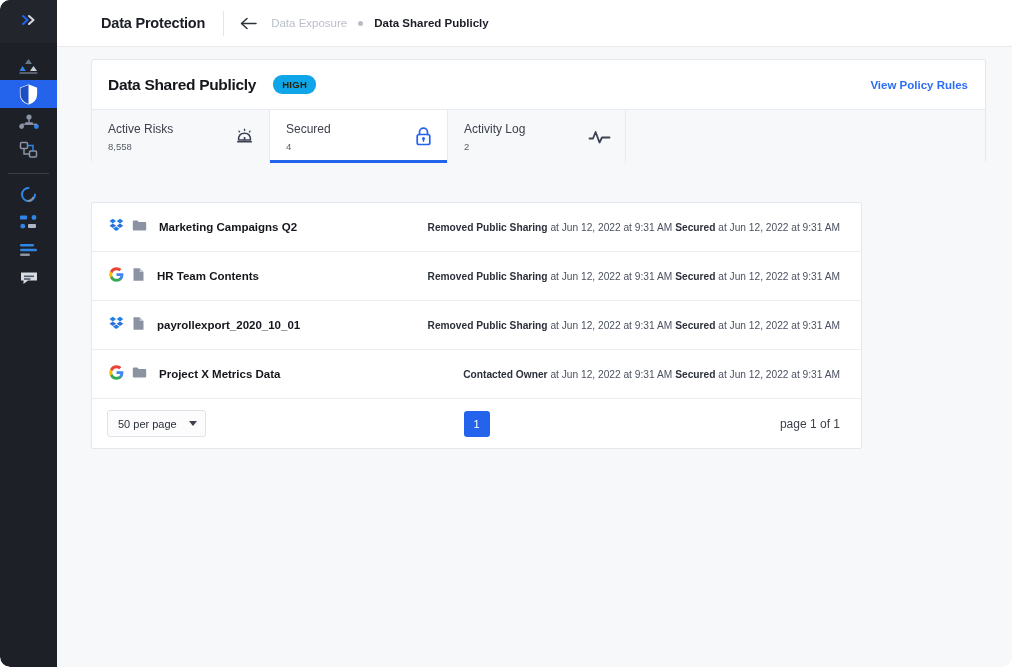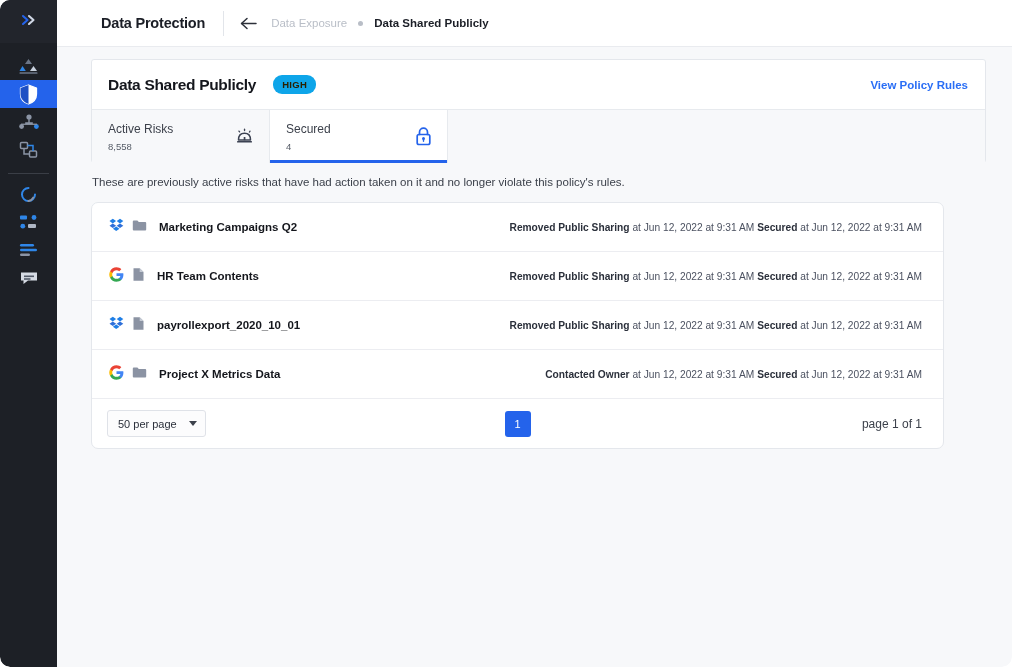--- a/index.html
+++ b/index.html
@@ -137,24 +137,24 @@
   .sec {
     margin-top: 14px;
     padding-left: 35px;
   }
   .sec-title { font-size: 13px; font-weight: bold; color: #14161c; }
   .sec-desc { font-size: 11.5px; color: #3c414b; margin-top: 7px; }
 
   
   .list {
     position: absolute; left: 34px; top: 155px;
-    width: 853px;
+    width: 771px;
     background: #ffffff;
     border: 1px solid #e4e7ec;
-    border-radius: 7px;
+    border-radius: 2px;
   }
   .row {
     height: 49px;
     display: flex; align-items: center;
     padding: 0 21px 0 17px;
     border-bottom: 1px solid #ecedf1;
   }
   .row-icons { display: flex; align-items: center; gap: 8px; }
   .row-name {
     font-size: 11.5px; font-weight: bold; color: #14161c;
@@ -356,27 +356,37 @@
           <span class="tab-icon">
             <svg width="19" height="21" viewBox="0 0 19 21">
               <path d="M5.5 8.5 V6.2 C5.5 3.9 7.3 2.2 9.5 2.2 C11.7 2.2 13.5 3.9 13.5 6.2 V8.5" fill="none" stroke="#2463eb" stroke-width="1.7" stroke-linecap="round"></path>
               <rect x="3.2" y="8.5" width="12.6" height="10" rx="1.8" fill="none" stroke="#2463eb" stroke-width="1.7"></rect>
               <circle cx="9.5" cy="12.6" r="1.5" fill="#2463eb"></circle>
               <rect x="8.8" y="13" width="1.4" height="3" rx="0.7" fill="#2463eb"></rect>
             </svg>
           </span>
         </div>
 
+        <div class="tab">
+          <span class="tab-txt">
+            <span class="tab-label">Activity Log</span>
+            <span class="tab-count">2</span>
+          </span>
+          <span class="tab-icon">
+            <svg width="23" height="18" viewBox="0 0 23 18">
+              <path d="M1.5 10.5 H5 L7.6 4 L11.5 14.5 L14 9.5 H21.5" fill="none" stroke="#3c4252" stroke-width="1.8" stroke-linecap="round" stroke-linejoin="round"></path>
+            </svg>
+          </span>
+        </div>
 
         <div class="tab-filler"></div>
       </div>
     </div>
 
     <div class="sec" style="position:absolute; top:108px; left:0; width:100%;">
-      <div class="sec-desc">These are previously active risks that have had action taken on it and no longer violate this policy's rules.</div>
     </div>
 
     <div class="list">
 
       <div class="row">
         <span class="row-icons">
           <span>
             <svg width="15" height="14" viewBox="0 0 15 14">
               <path d="M3.8 0.8 L0.5 3.1 L3.8 5.4 L7.1 3.1 Z" fill="#1e7ee6"></path>
               <path d="M11 0.8 L7.7 3.1 L11 5.4 L14.3 3.1 Z" fill="#1e7ee6"></path>

